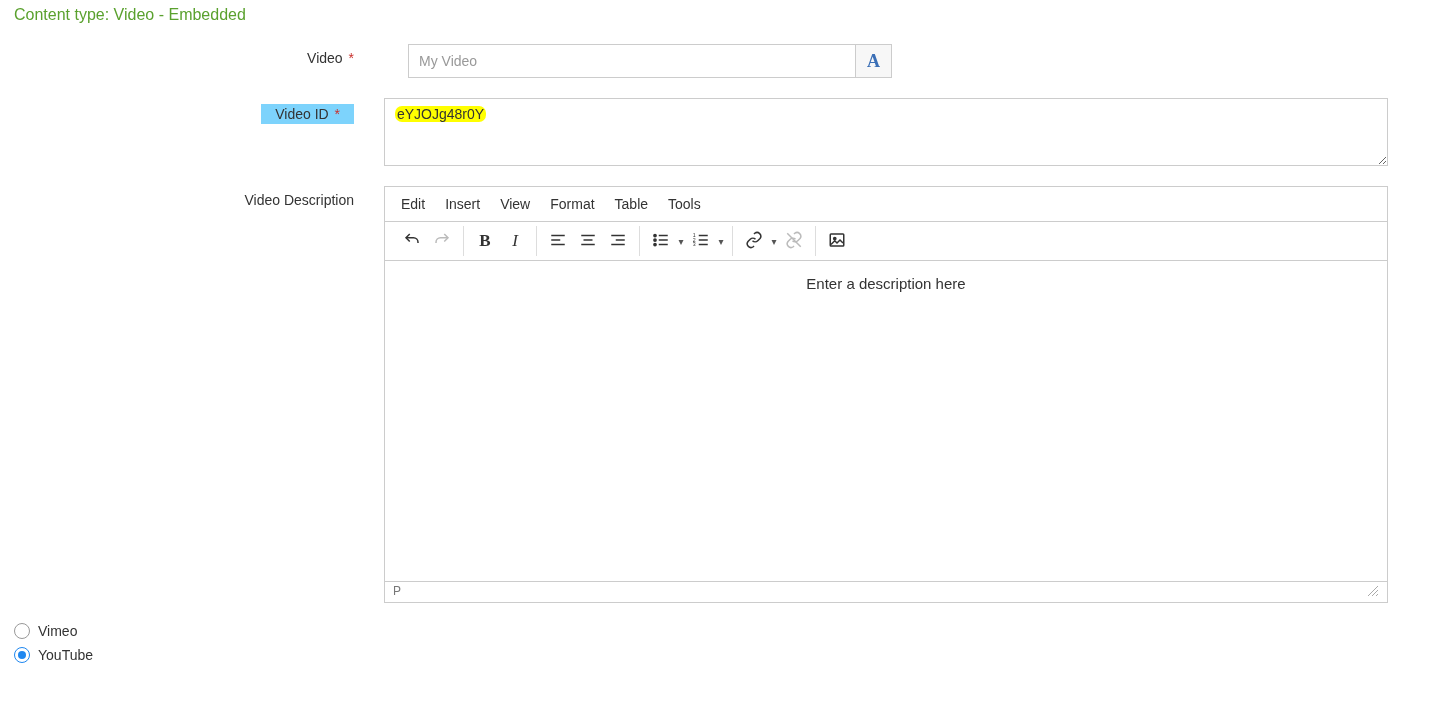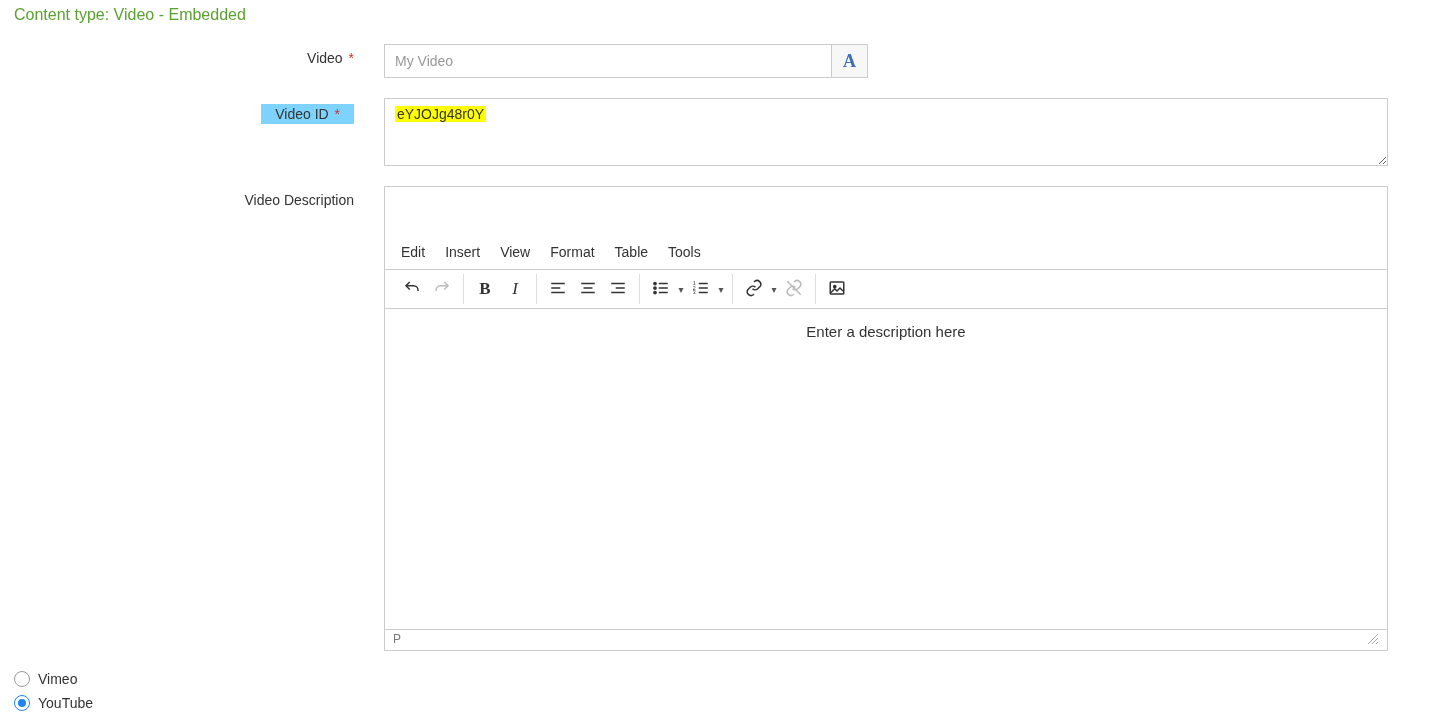--- a/index.html
+++ b/index.html
@@ -30,21 +30,21 @@
   color: #333;
 }
 .label-col .req { color: #c9302c; margin-left: 2px; }
 .label-hl {
   display: inline-block;
   background: #7dd3fc;
   padding: 2px 14px;
 }
 .field-col { flex: 1; min-width: 0; }
 
-.name-group { display: flex; max-width: 484px; }
+.name-group { display: flex; max-width: 484px; margin-left: 24px; }
 .name-input {
   flex: 1;
   height: 34px;
   border: 1px solid #ccc;
   padding: 6px 10px;
   font-size: 14px;
   color: #555;
   background: #fff;
   outline: none;
 }
@@ -73,38 +73,38 @@
   resize: both;
   overflow: auto;
   max-width: 1004px;
 }
 .video-id-text {
   display: inline-block;
   background: #ffff00;
   padding: 0 2px;
   color: #333;
   font-size: 14px;
+  border-radius: 7px;
 }
 
 .editor-wrap {
   border: 1px solid #ccc;
   max-width: 1004px;
 }
 .editor-menubar {
   display: flex;
   gap: 0;
   border-bottom: 1px solid #ccc;
   padding: 3px 6px;
 }
 .menu-item {
   padding: 6px 10px;
   font-size: 14px;
   color: #333;
   cursor: pointer;
-  margin-top: 48px;
 }
 
 .editor-toolbar {
   display: flex;
   align-items: center;
   border-bottom: 1px solid #ccc;
   padding: 4px 6px;
 }
 .tb-group {
   display: flex;

